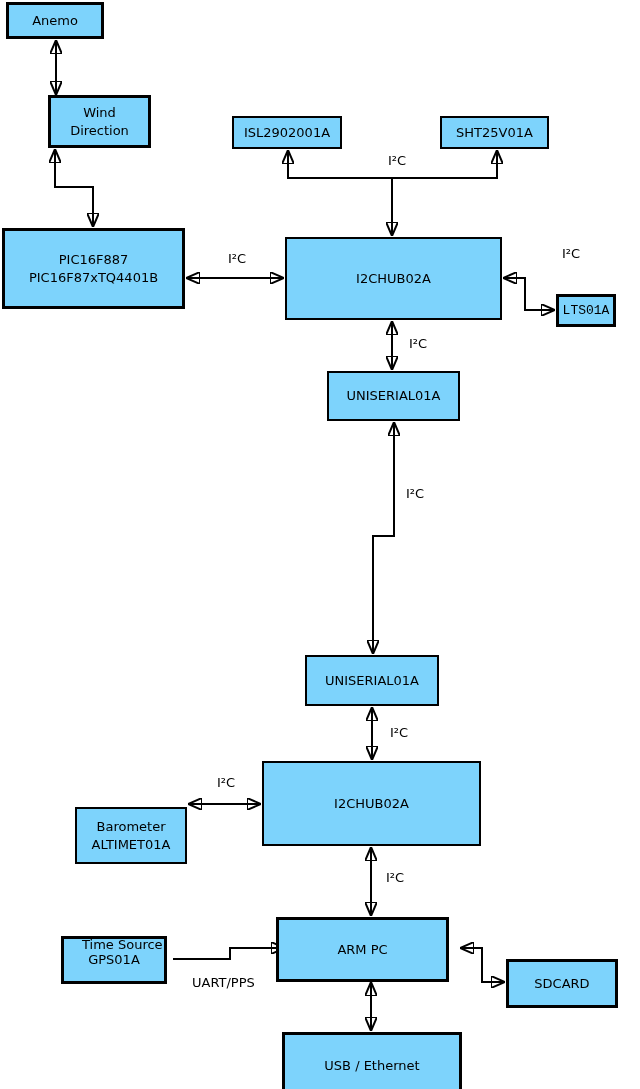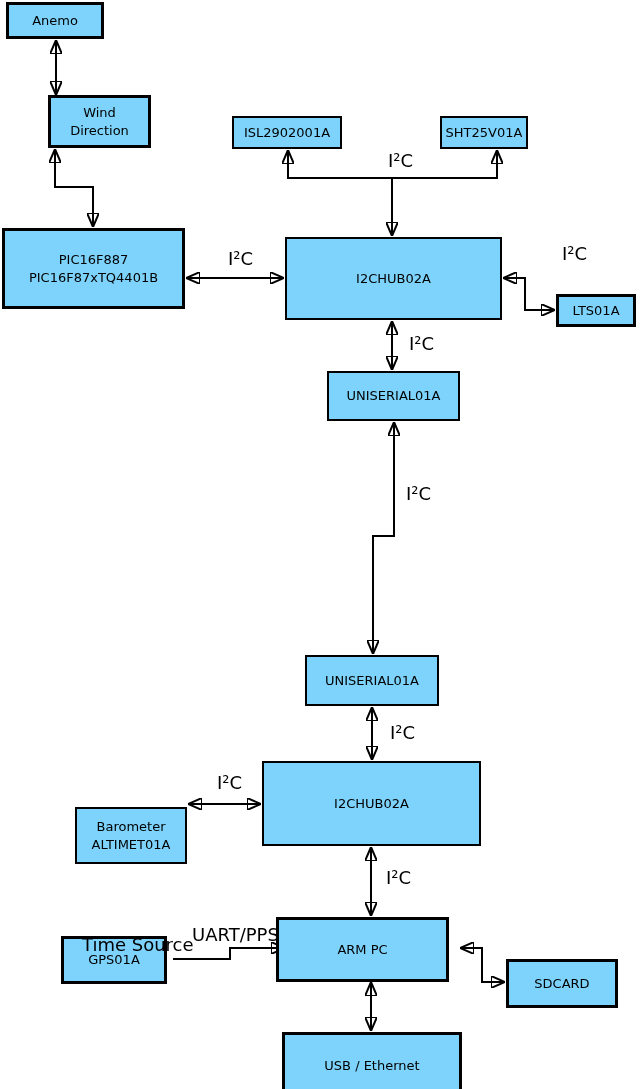--- a/index.html
+++ b/index.html
@@ -11,21 +11,21 @@
   #wires{position:absolute;left:0;top:0;width:640px;height:1089px;}
   #wires path{fill:none;stroke:#000000;stroke-width:2px;}
   .node{
     position:absolute;box-sizing:border-box;background:#7dd3fc;
     border:2px solid #000000;display:flex;flex-direction:column;
     align-items:center;justify-content:center;text-align:center;
     font-size:13px;line-height:18px;color:#000000;
   }
   .node.thick{border-width:3px;}
   .edge-label{
-    position:absolute;font-size:18px;line-height:14px;color:#000000;
+    position:absolute;font-size:13px;line-height:14px;color:#000000;
     white-space:nowrap;
   }
 </style>
 </head>
 <body>
 
 <svg id="wires" viewBox="0 0 640 1089" xmlns="http://www.w3.org/2000/svg">
   <defs>
     <marker id="ah-end" markerUnits="userSpaceOnUse" markerWidth="14" markerHeight="12" viewBox="0 0 14 12" refX="13" refY="6" orient="auto">
       <path d="M0,0 L14,6 L0,12 Z" fill="#000000" stroke="none"></path>
@@ -62,29 +62,29 @@
 
 <div class="node thick" style="left:2px;top:228px;width:183px;height:81px;">
   <span>PIC16F887</span>
   <span>PIC16F87xTQ4401B</span>
 </div>
 
 <div class="node" style="left:232px;top:116px;width:110px;height:33px;">
   <span>ISL2902001A</span>
 </div>
 
-<div class="node" style="left:440px;top:116px;width:88px;height:33px;">
+<div class="node" style="left:440px;top:116px;width:109px;height:33px;">
   <span>SHT25V01A</span>
 </div>
 
 <div class="node" style="left:285px;top:237px;width:217px;height:83px;">
   <span>I2CHUB02A</span>
 </div>
 
-<div class="node thick" style="left:556px;top:294px;width:80px;height:33px;">
+<div class="node thick" style="left:556px;top:294px;width:60px;height:33px;font-family:Liberation Mono, monospace;">
   <span>LTS01A</span>
 </div>
 
 <div class="node" style="left:327px;top:371px;width:133px;height:50px;">
   <span>UNISERIAL01A</span>
 </div>
 
 <div class="node" style="left:305px;top:655px;width:134px;height:51px;">
   <span>UNISERIAL01A</span>
 </div>
@@ -116,13 +116,13 @@
 
 <span class="edge-label" style="left:228px;top:252px;">I²C</span>
 <span class="edge-label" style="left:388px;top:154px;">I²C</span>
 <span class="edge-label" style="left:562px;top:247px;">I²C</span>
 <span class="edge-label" style="left:409px;top:337px;">I²C</span>
 <span class="edge-label" style="left:406px;top:487px;">I²C</span>
 <span class="edge-label" style="left:390px;top:726px;">I²C</span>
 <span class="edge-label" style="left:217px;top:776px;">I²C</span>
 <span class="edge-label" style="left:386px;top:871px;">I²C</span>
 <span class="edge-label" style="left:82px;top:938px;">Time Source</span>
-<span class="edge-label" style="left:192px;top:928px;">UART/PPS</span>
+<span class="edge-label" style="left:192px;top:976px;">UART/PPS</span>
 
 </body></html>

